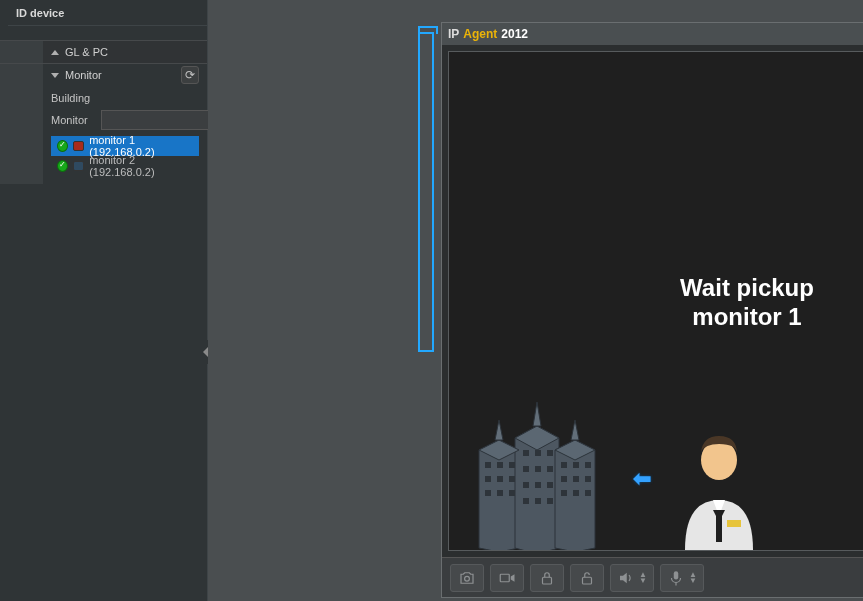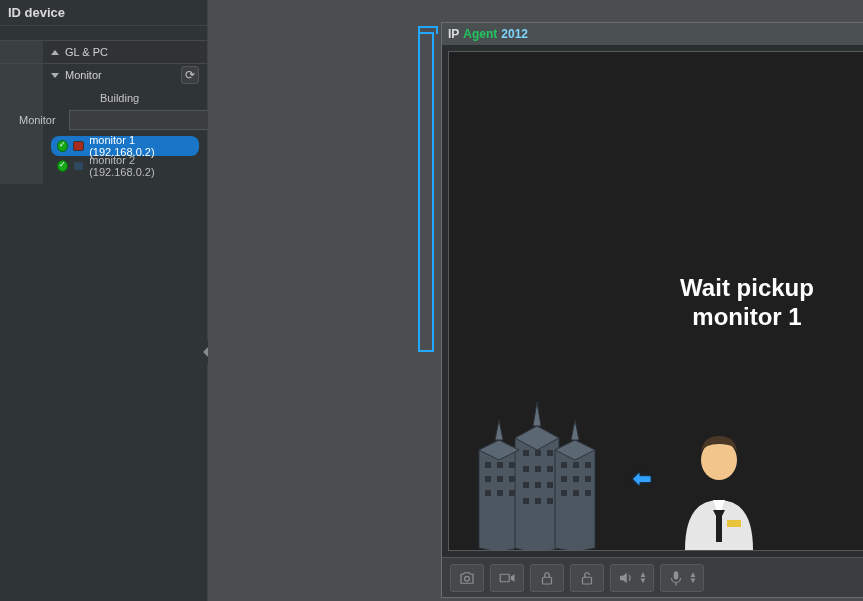--- a/index.html
+++ b/index.html
@@ -1,37 +1,37 @@
 <!DOCTYPE html>
 <html><head>
 <meta charset="utf-8">
 <style>
   * { box-sizing: border-box; margin: 0; padding: 0; font-family: Arial, Helvetica, sans-serif; }
   html, body { width: 863px; height: 601px; background: #2f3436; color: #c9c9c9; overflow: hidden; }
 
   
   .app { display: flex; width: 100%; height: 100%; }
   .sidebar { width: 208px; background: #2f3436; border-right: 1px solid #3e4447; display: flex; flex-direction: column; }
-  .sidebar-header { height: 26px; padding: 4px 8px; border-bottom: 1px solid #3e4447; color: #d9d9d9; font-size: 13px; font-weight: bold; display: flex; align-items: center; }
+  .sidebar-header { height: 26px; padding: 4px 8px; border-bottom: 1px solid #3e4447; color: #d9d9d9; font-size: 11px; font-weight: bold; display: flex; align-items: center; margin-left: 8px; }
   .accordion-item { border-top: 1px solid #46494b; background: #3a3f41; padding-left: 43px; }
   .accordion-header { height: 22px; display: flex; align-items: center; padding: 0 8px; font-size: 11px; color: #d0d0d0; cursor: pointer; gap: 6px; }
   .accordion-header .acc-icon { width: 0; height: 0; }
   .acc-up { border-left: 4px solid transparent; border-right: 4px solid transparent; border-bottom: 5px solid #b0b0b0; }
   .acc-down { border-left: 4px solid transparent; border-right: 4px solid transparent; border-top: 5px solid #b0b0b0; }
   .accordion-header.open { background: #303335; }
   .refresh-btn { margin-left: auto; width: 18px; height: 18px; border: 1px solid #555; border-radius: 3px; display: flex; align-items: center; justify-content: center; font-size: 12px; color: #bdbdbd; background: #3c3f40; cursor: pointer; }
   .panel-body { background: #2f3436; padding: 6px 8px 8px; font-size: 11px; }
-  .form-row { display: flex; align-items: center; margin-bottom: 6px; justify-content: center; }
+  .form-row { display: flex; align-items: center; margin-bottom: 6px; }
   .form-row label { flex: 0 0 50px; color: #c5c5c5; }
   .select-box { flex: 1; height: 20px; display: flex; align-items: center; background: #2d3133; border: 1px solid #0e6ea8; color: #3ca0e6; padding: 0 6px; position: relative; cursor: pointer; }
   .select-caret { position: absolute; right: 4px; width: 0; height: 0; border-left: 4px solid transparent; border-right: 4px solid transparent; border-top: 5px solid #9a9a9a; }
   .text-input { flex: 1; height: 20px; background: #3b3e40; border: 1px solid #555; color: #ddd; padding: 0 4px; font-size: 11px; }
   .clear-btn { width: 14px; height: 14px; color: #aaa; font-size: 12px; display: flex; align-items: center; justify-content: center; cursor: pointer; }
   .tree { margin-top: 4px; }
-  .tree-item { height: 20px; display: flex; align-items: center; gap: 5px; padding: 0 6px; font-size: 11px; cursor: pointer; color: #bcbcbc; border-radius: 8px; }
+  .tree-item { height: 20px; display: flex; align-items: center; gap: 5px; padding: 0 6px; font-size: 11px; cursor: pointer; color: #bcbcbc; }
   .tree-item.selected { background: #1875c7; color: #fff; }
   .status-dot { width: 12px; height: 12px; border-radius: 50%; background: #17a81a; border: 1px solid #0c6b0e; display: inline-block; position: relative; }
   .status-dot::after { content: "✓"; position: absolute; font-size: 8px; color: #fff; left: 1px; top: -1px; }
   .dev-icon { width: 12px; height: 10px; border: 1px solid #333; border-radius: 2px; display: inline-block; }
   .dev-red { background: #a82b1c; }
   .dev-blue { background: #2f4a60; }
 
   
   .main { flex: 1; position: relative; background: #555a5c; padding: 0; border-radius: 28px; }
   .main-bg { position: absolute; inset: 0; background: #4a4e50; }
@@ -40,22 +40,22 @@
 
   
   .drop-indicator { position: absolute; left: 208px; top: 26px; width: 22px; height: 332px; }
   .drop-indicator .outline { position: absolute; left: 2px; top: 6px; width: 16px; height: 320px; border: 2px solid #22a8ff; }
   .drop-indicator .outline::before { content: ""; position: absolute; left: -2px; top: -8px; width: 16px; height: 6px; border: 2px solid #22a8ff; border-bottom: none; }
 
   
   .dialog { position: absolute; left: 233px; top: 22px; width: 612px; height: 576px; background: #2b2e2f; border: 1px solid #6a6e70; display: flex; flex-direction: column; }
   .dialog-titlebar { height: 22px; background: #4a4f51; display: flex; align-items: center; padding: 0 6px; color: #ddd; font-size: 12px; gap: 4px; }
   .dialog-titlebar .brand-ip { color: #dcdcdc; font-weight: bold; }
-  .dialog-titlebar .brand-agent { color: #22c55e; font-weight: bold; }
-  .dialog-titlebar .brand-year { color: #7dd3fc; font-weight: bold; }
+  .dialog-titlebar .brand-agent { color: #eab308; font-weight: bold; }
+  .dialog-titlebar .brand-year { color: #ffffff; font-weight: bold; }
 
   .viewport { flex: 1; margin: 6px; border: 1px solid #575b5d; background: #1f1f1f; position: relative; overflow: hidden; }
   .status-text { position: absolute; width: 100%; top: 222px; text-align: center; color: #fff; font-size: 24px; font-weight: bold; line-height: 1.2; }
 
   
   .buildings { position: absolute; left: 8px; bottom: 0; width: 160px; height: 160px; }
   .arrow-left { position: absolute; left: 184px; bottom: 58px; color: #33a1ff; font-size: 22px; font-weight: bold; text-shadow: 0 0 3px #0a4d86; }
   .person { position: absolute; left: 222px; bottom: 0; width: 96px; height: 120px; }
 
   .toolbar { height: 40px; background: #3a3d3f; display: flex; align-items: center; padding: 0 8px; gap: 6px; border-top: 1px solid #555; }

